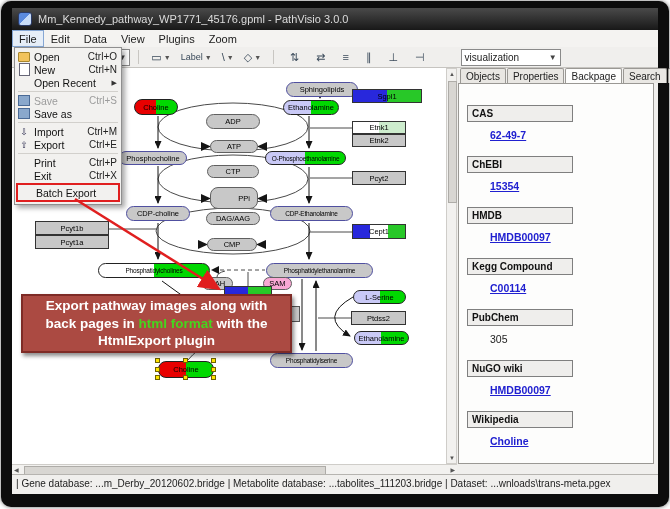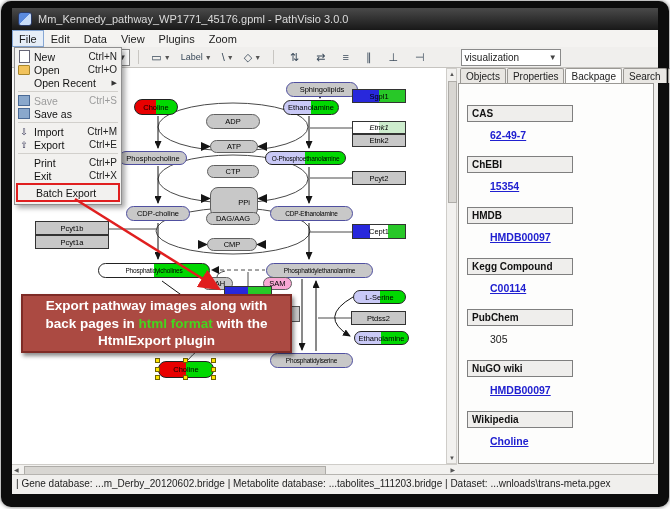--- a/index.html
+++ b/index.html
@@ -225,54 +225,54 @@
         <polygon points="189,126 199,130.5 189,135"></polygon>
         <polygon points="255,126 245,130.5 255,135"></polygon>
         <polygon points="186,172 196,176.5 186,181"></polygon>
         <polygon points="254,172 244,176.5 254,181"></polygon>
       </g>
     </svg>
     <div id="nodes">
         <div class="node round" style="left: 274px; top: 14px; width: 72px; height: 15px; border: 1px solid rgb(80, 80, 160); background: rgb(200, 200, 200);">
           <span>Sphingolipids</span>
         </div>
-        <div class="node rect" style="left: 340px; top: 21px; width: 54px; height: 14px; border: 1px solid rgb(51, 51, 51); background: linear-gradient(90deg, rgb(40, 40, 220) 0%, rgb(40, 40, 220) 50%, rgb(40, 200, 40) 50%, rgb(40, 200, 40) 100%);">
+        <div class="node rect" style="left: 340px; top: 21px; width: 70px; height: 14px; border: 1px solid rgb(51, 51, 51); background: linear-gradient(90deg, rgb(40, 40, 220) 0%, rgb(40, 40, 220) 50%, rgb(40, 200, 40) 50%, rgb(40, 200, 40) 100%);">
           <span>Sgpl1</span>
         </div>
         <div class="node round" style="left: 122px; top: 31px; width: 44px; height: 16px; border: 1px solid rgb(34, 34, 34); background: linear-gradient(90deg, rgb(232, 0, 0) 0%, rgb(232, 0, 0) 50%, rgb(0, 216, 0) 50%, rgb(0, 216, 0) 100%);">
           <span>Choline</span>
         </div>
         <div class="node round" style="left: 271px; top: 32px; width: 56px; height: 15px; border: 1px solid rgb(34, 34, 34); background: linear-gradient(90deg, rgb(201, 201, 246) 0%, rgb(201, 201, 246) 50%, rgb(0, 216, 0) 50%, rgb(0, 216, 0) 100%);">
           <span>Ethanolamine</span>
         </div>
         <div class="node round" style="left: 194px; top: 46px; width: 54px; height: 15px; border: 1px solid rgb(96, 96, 96); background: rgb(200, 200, 200);">
           <span>ADP</span>
         </div>
-        <div class="node rect" style="left: 340px; top: 53px; width: 54px; height: 13px; border: 1px solid rgb(51, 51, 51); background: linear-gradient(90deg, rgb(255, 255, 255) 0%, rgb(255, 255, 255) 50%, rgb(205, 236, 205) 50%, rgb(205, 236, 205) 100%); font-style: italic;">
+        <div class="node rect" style="left: 340px; top: 53px; width: 54px; height: 13px; border: 1px solid rgb(51, 51, 51); background: linear-gradient(90deg, rgb(255, 255, 255) 0%, rgb(255, 255, 255) 50%, rgb(205, 236, 205) 50%, rgb(205, 236, 205) 100%);">
           <span>Etnk1</span>
         </div>
         <div class="node rect" style="left: 340px; top: 66px; width: 54px; height: 13px; border: 1px solid rgb(51, 51, 51); background: rgb(200, 200, 200);">
           <span>Etnk2</span>
         </div>
         <div class="node round" style="left: 198px; top: 72px; width: 48px; height: 13px; border: 1px solid rgb(96, 96, 96); background: rgb(200, 200, 200);">
           <span>ATP</span>
         </div>
         <div class="node round" style="left: 107px; top: 83px; width: 68px; height: 14px; border: 1px solid rgb(80, 80, 160); background: rgb(200, 200, 200);">
           <span>Phosphocholine</span>
         </div>
         <div class="node round" style="left: 253px; top: 83px; width: 81px; height: 14px; border: 1px solid rgb(34, 34, 34); background: linear-gradient(90deg, rgb(201, 201, 246) 0%, rgb(201, 201, 246) 50%, rgb(0, 216, 0) 50%, rgb(0, 216, 0) 100%);">
           <span style="font-size: 6.5px; letter-spacing: -0.2px;">O-Phosphoethanolamine</span>
         </div>
         <div class="node round" style="left: 195px; top: 97px; width: 52px; height: 13px; border: 1px solid rgb(96, 96, 96); background: rgb(200, 200, 200);">
           <span>CTP</span>
         </div>
         <div class="node rect" style="left: 340px; top: 103px; width: 54px; height: 14px; border: 1px solid rgb(51, 51, 51); background: rgb(200, 200, 200);">
           <span>Pcyt2</span>
         </div>
-        <div class="node round" style="left: 198px; top: 119px; width: 48px; height: 30px; border: 1px solid rgb(96, 96, 96); background: rgb(200, 200, 200); padding-left: 20px;">
+        <div class="node round" style="left: 198px; top: 119px; width: 48px; height: 22px; border: 1px solid rgb(96, 96, 96); background: rgb(200, 200, 200); padding-left: 20px;">
           <span>PPi</span>
         </div>
         <div class="node round" style="left: 114px; top: 138px; width: 64px; height: 15px; border: 1px solid rgb(80, 80, 160); background: rgb(200, 200, 200);">
           <span>CDP-choline</span>
         </div>
         <div class="node round" style="left: 194px; top: 144px; width: 54px; height: 13px; border: 1px solid rgb(96, 96, 96); background: rgb(200, 200, 200);">
           <span>DAG/AAG</span>
         </div>
         <div class="node round" style="left: 258px; top: 138px; width: 83px; height: 15px; border: 1px solid rgb(80, 80, 160); background: rgb(200, 200, 200);">
           <span style="font-size: 6.5px; letter-spacing: -0.2px;">CDP-Ethanolamine</span>
@@ -384,31 +384,31 @@
             <div class="val"><a href="#" style="color: rgb(32, 32, 208);">Choline</a></div>
           </div>
         </div>
 
     </div>
   </div>
 
   <div id="filemenu">
       <div class="fitem">
         <span class="micon">
+          <span class="ic-folder"></span>
+        </span>
+        <span class="lbl">Open</span>
+        <span class="sc">Ctrl+O</span>
+      </div>
+      <div class="fitem">
+        <span class="micon">
           <span class="ic-new"></span>
         </span>
         <span class="lbl">New</span>
         <span class="sc">Ctrl+N</span>
-      </div>
-      <div class="fitem">
-        <span class="micon">
-          <span class="ic-folder"></span>
-        </span>
-        <span class="lbl">Open</span>
-        <span class="sc">Ctrl+O</span>
       </div>
       <div class="fitem">
         <span class="micon"></span>
         <span class="lbl">Open Recent</span>
         <span class="sc"></span>
         <span class="sub">▶</span>
       </div>
       <div class="fsep"></div>
       <div class="fitem disabled">
         <span class="micon">

